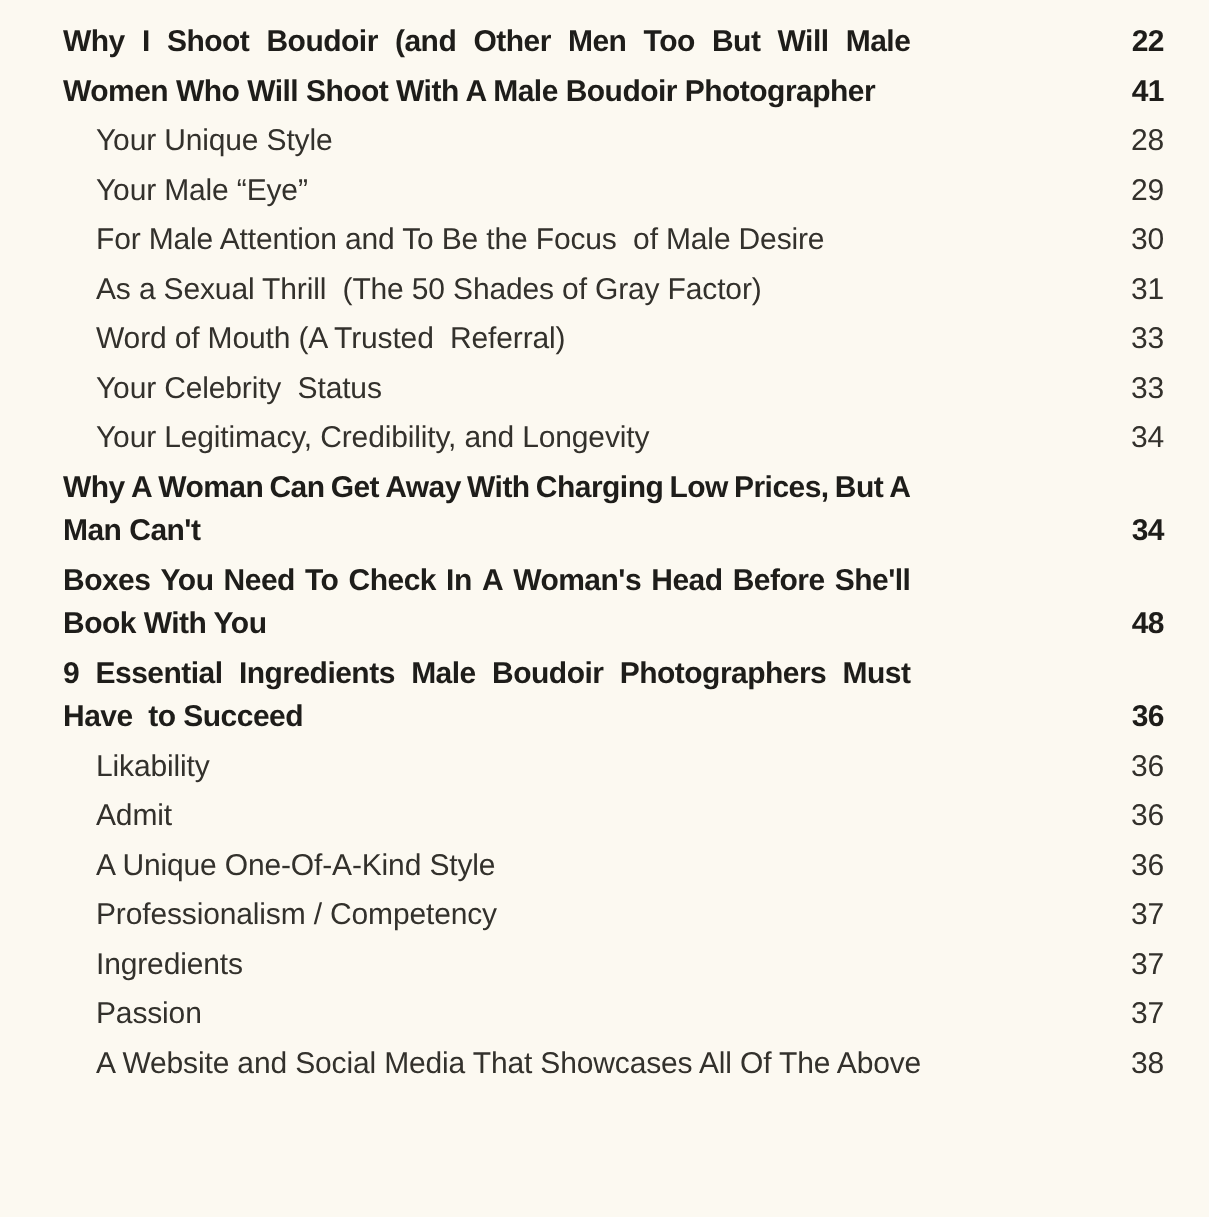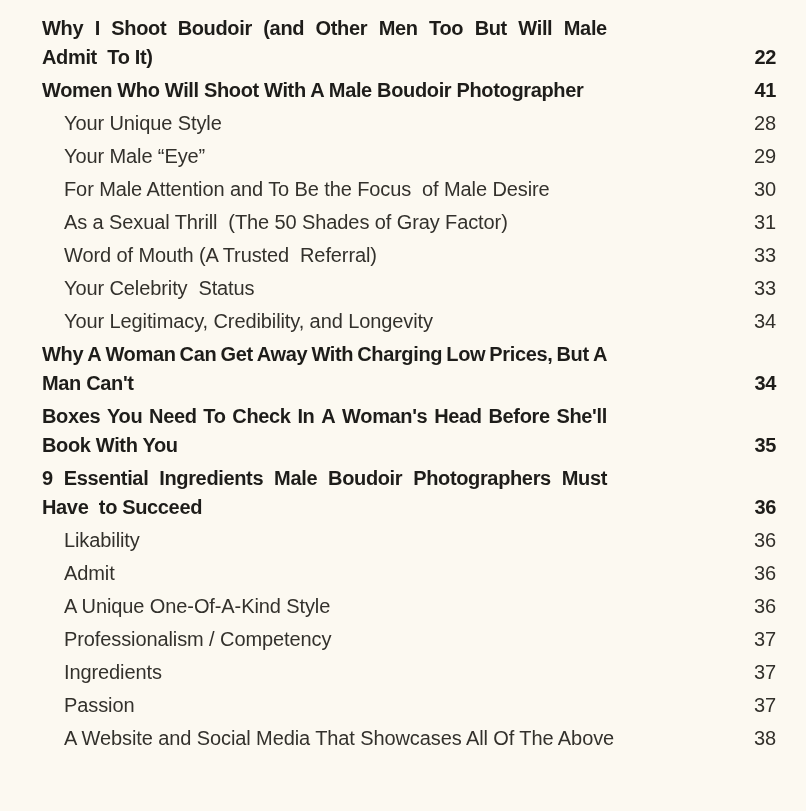--- a/index.html
+++ b/index.html
@@ -69,21 +69,20 @@
             <span>Shoot</span>
             <span>Boudoir</span>
             <span>(and</span>
             <span>Other</span>
             <span>Men</span>
             <span>Too</span>
             <span>But</span>
             <span>Will</span>
             <span>Male</span>
           </div>
-          <div class="line">Admit  To It)</div>
         </div>
         <div class="pagenum">22</div>
       </div>
       <div class="entry chapter">
         <div class="label">
           <div class="line">Women Who Will Shoot With A Male Boudoir Photographer</div>
         </div>
         <div class="pagenum">41</div>
       </div>
       <div class="entry section">
@@ -158,21 +157,21 @@
             <span>Check</span>
             <span>In</span>
             <span>A</span>
             <span>Woman's</span>
             <span>Head</span>
             <span>Before</span>
             <span>She'll</span>
           </div>
           <div class="line">Book With You</div>
         </div>
-        <div class="pagenum">35</div>
+        <div class="pagenum">48</div>
       </div>
       <div class="entry chapter">
         <div class="label">
           <div class="line fill">
             <span>9</span>
             <span>Essential</span>
             <span>Ingredients</span>
             <span>Male</span>
             <span>Boudoir</span>
             <span>Photographers</span>

